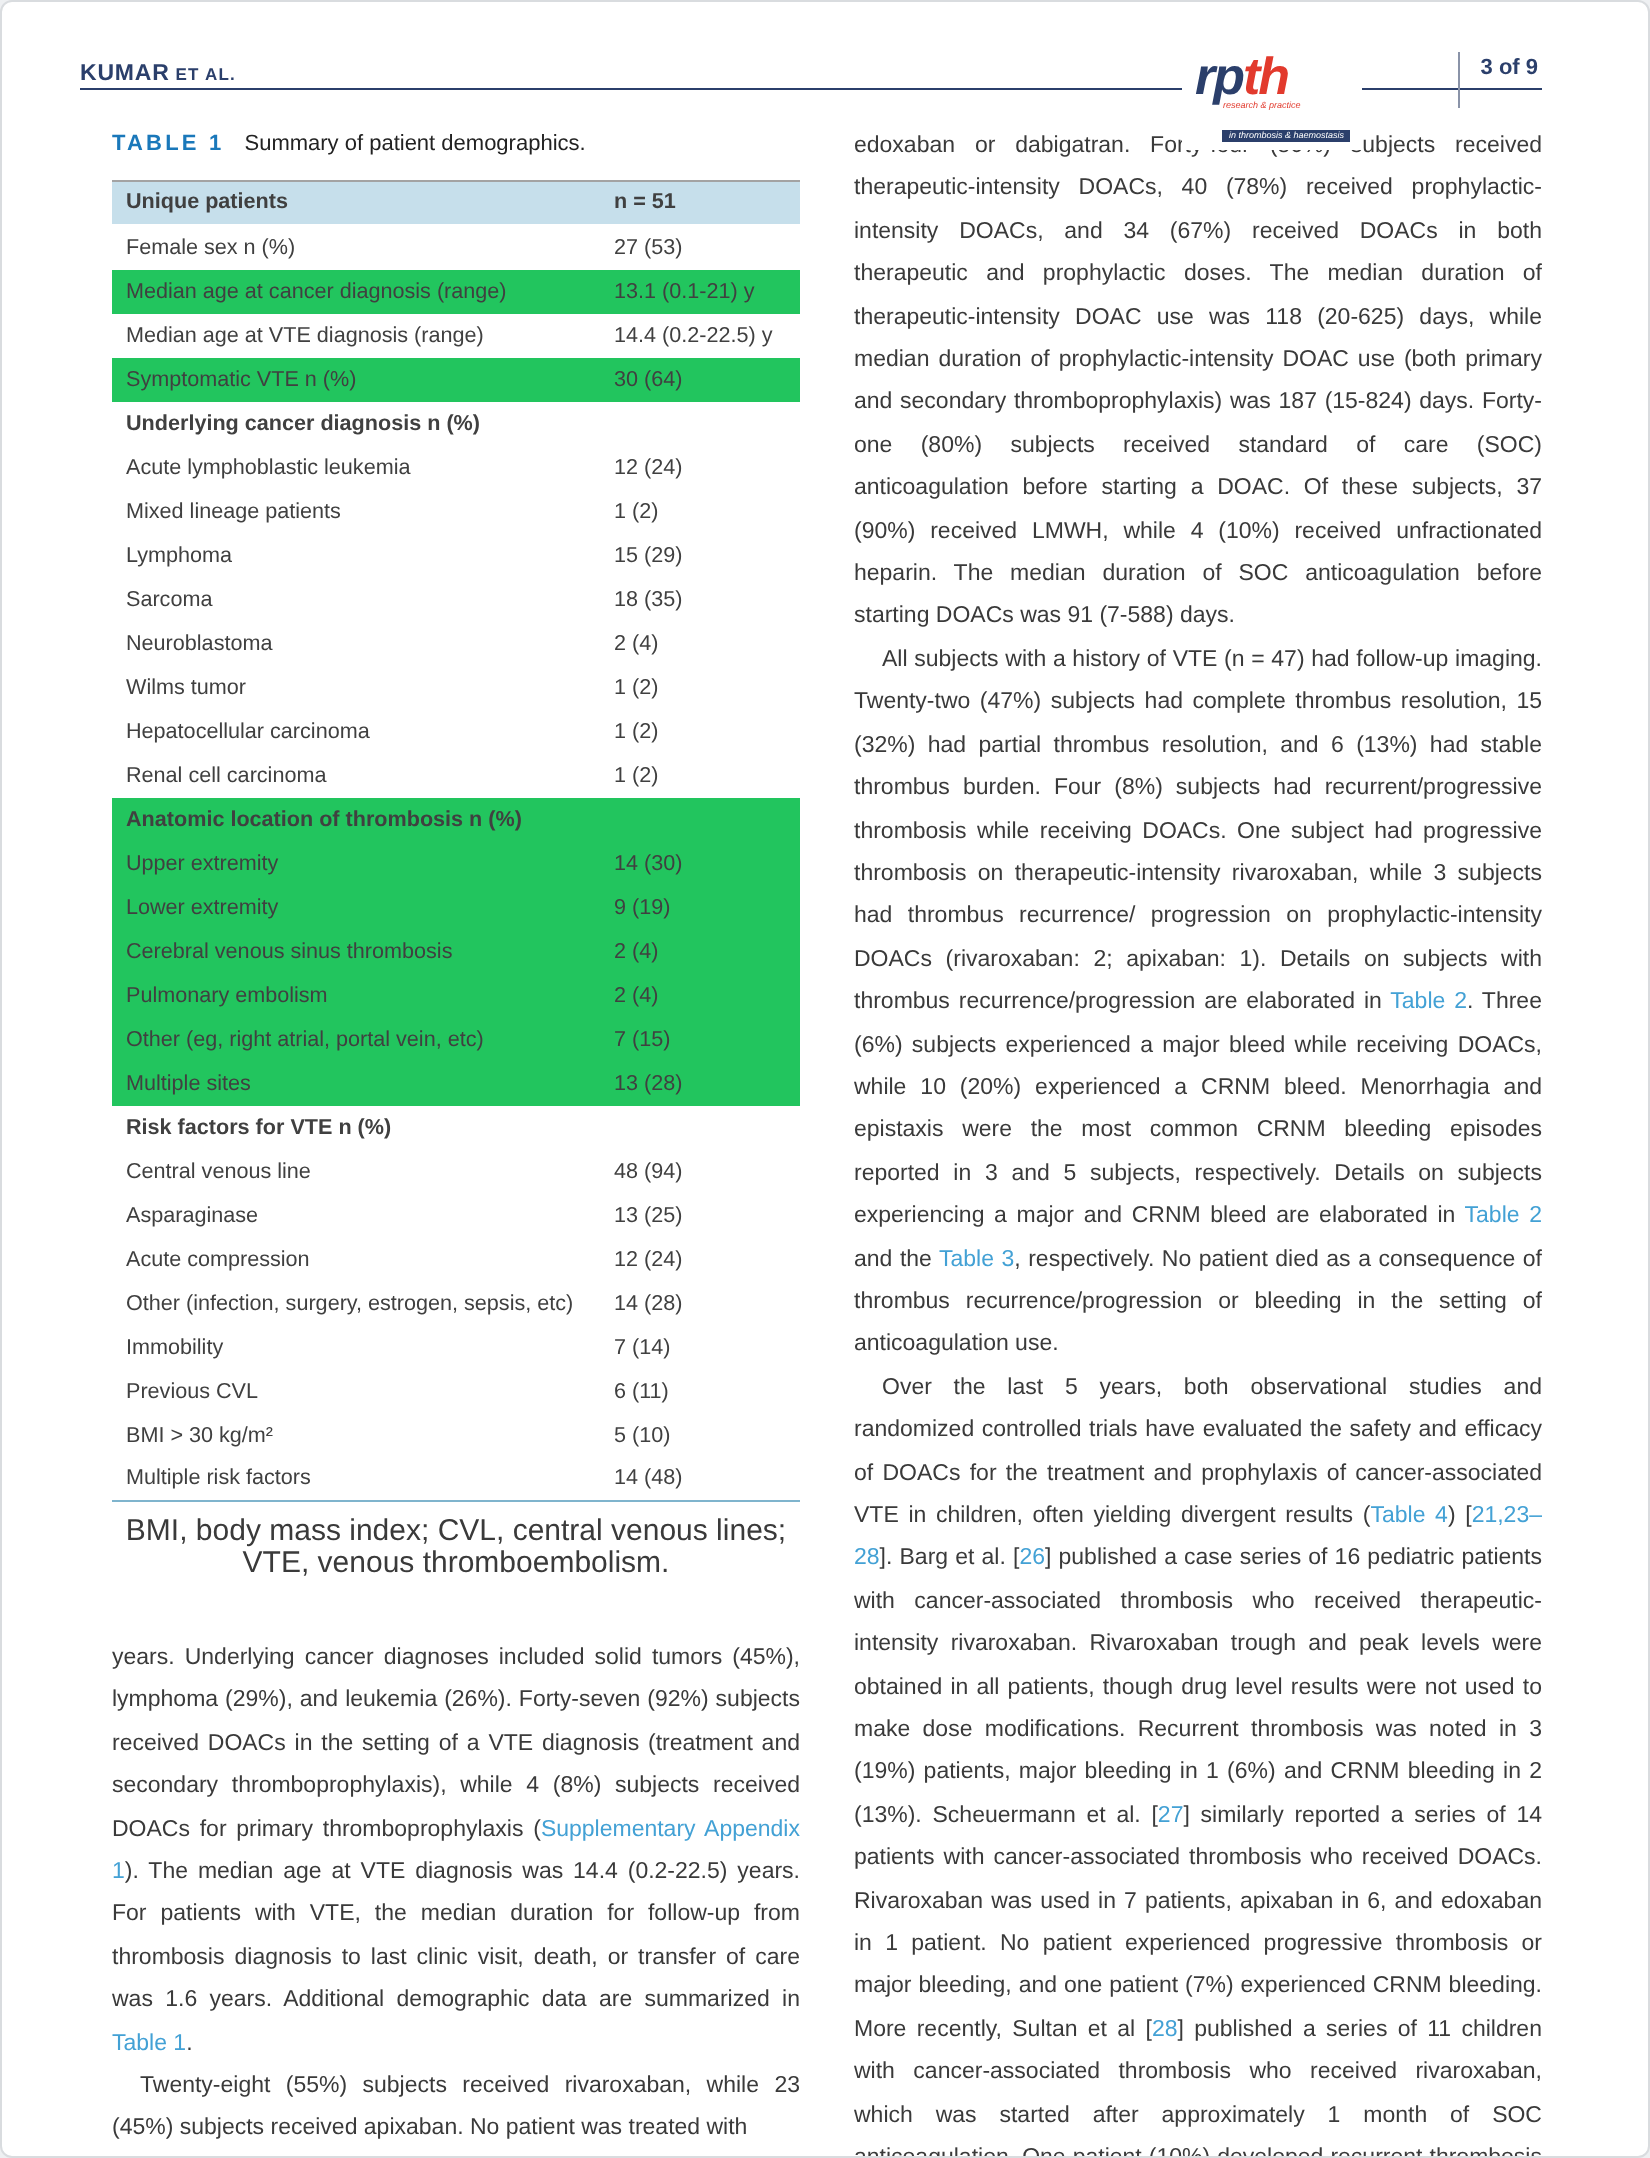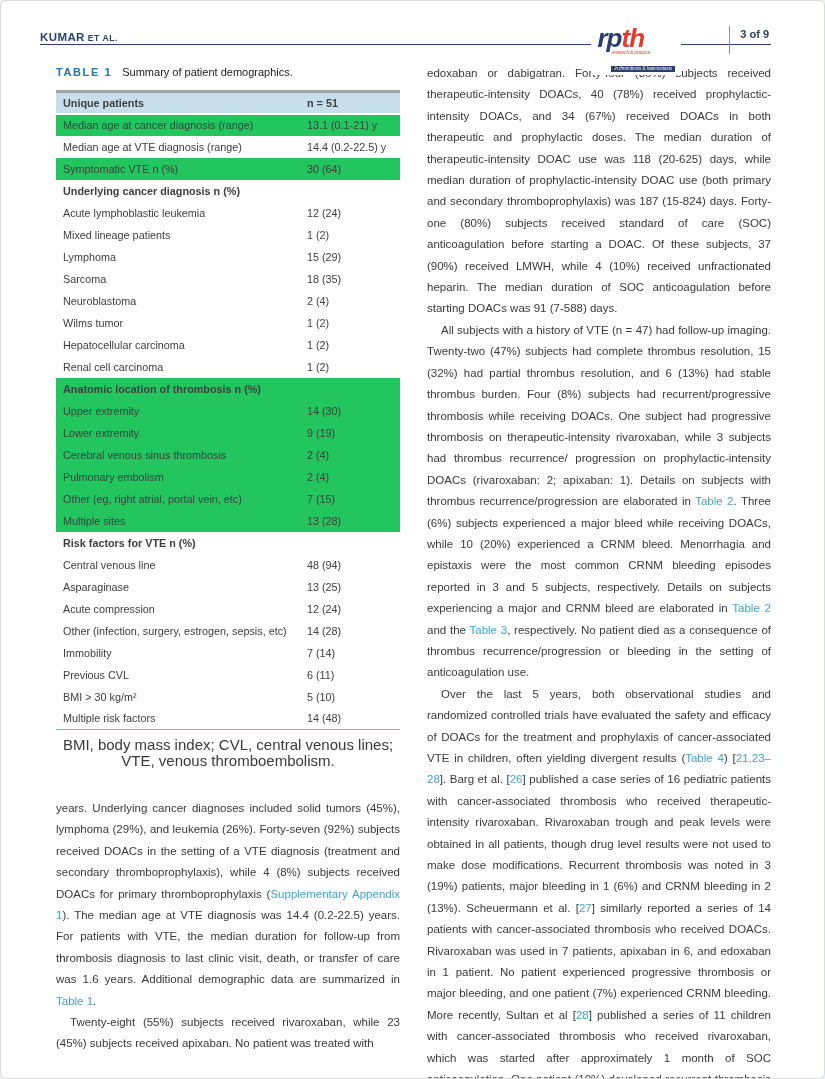--- a/index.html
+++ b/index.html
@@ -88,21 +88,21 @@
   .table-label {
     color: #1a78ba;
     font-weight: bold;
     letter-spacing: 1.6px;
     margin-right: 10px;
     font-size: 11px;
   }
   table.demo-table {
     width: 100%;
     border-collapse: collapse;
-    border-top: 3px solid #a3a3a3;
+    border-top: 1px solid #a3a3a3;
     border-bottom: 1px solid #7fb4cd;
     font-size: 10.8px;
     color: #404040;
   }
   table.demo-table td, table.demo-table th {
     height: 22px;
     vertical-align: middle;
     text-align: left;
     padding: 0 0 0 7px;
     font-weight: normal;
@@ -148,20 +148,24 @@
       </div>
 
       <table class="demo-table">
         <thead>
           <tr class="header-row">
             <th>Unique patients</th>
             <th>n = 51</th>
           </tr>
         </thead>
         <tbody>
+            <tr>
+              <td>Female sex n (%)</td>
+              <td>27 (53)</td>
+            </tr>
             <tr class="shaded">
               <td>Median age at cancer diagnosis (range)</td>
               <td>13.1 (0.1-21) y</td>
             </tr>
             <tr>
               <td>Median age at VTE diagnosis (range)</td>
               <td>14.4 (0.2-22.5) y</td>
             </tr>
             <tr class="shaded">
               <td>Symptomatic VTE n (%)</td>

